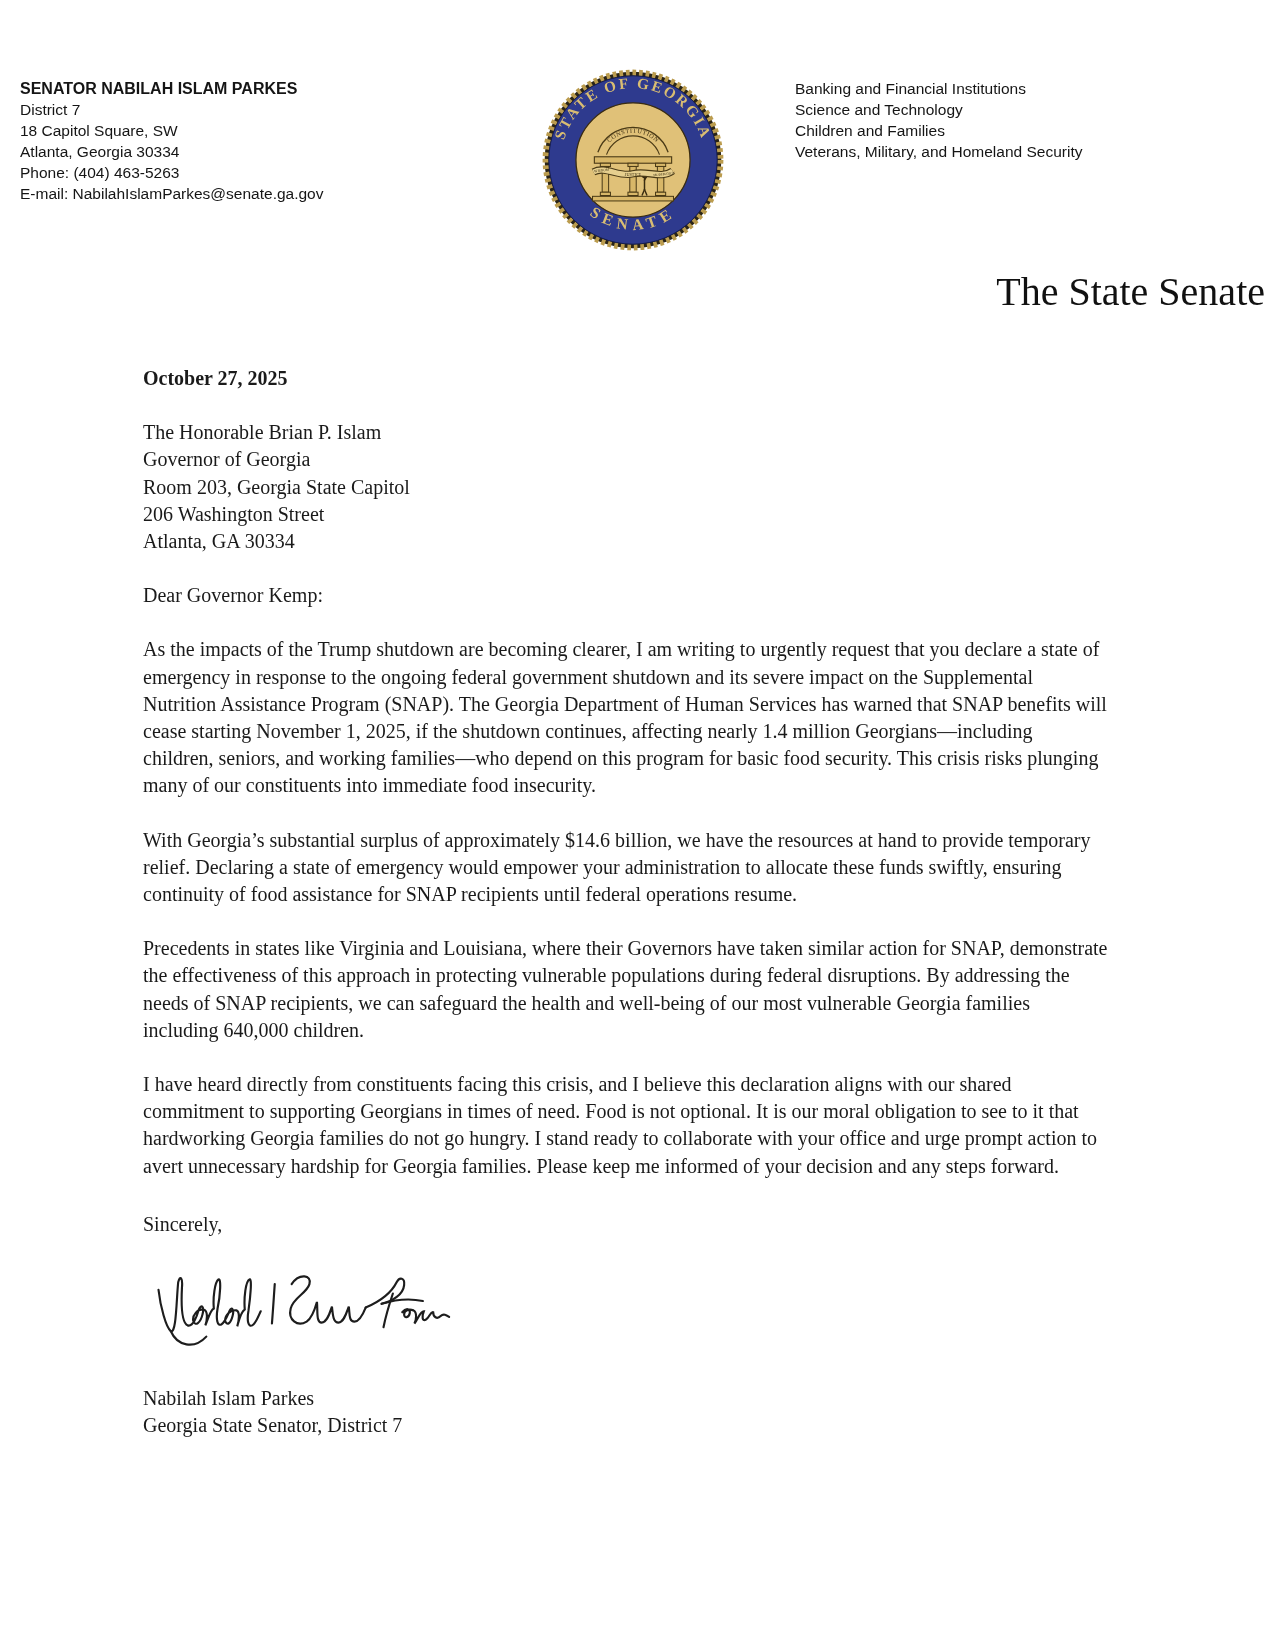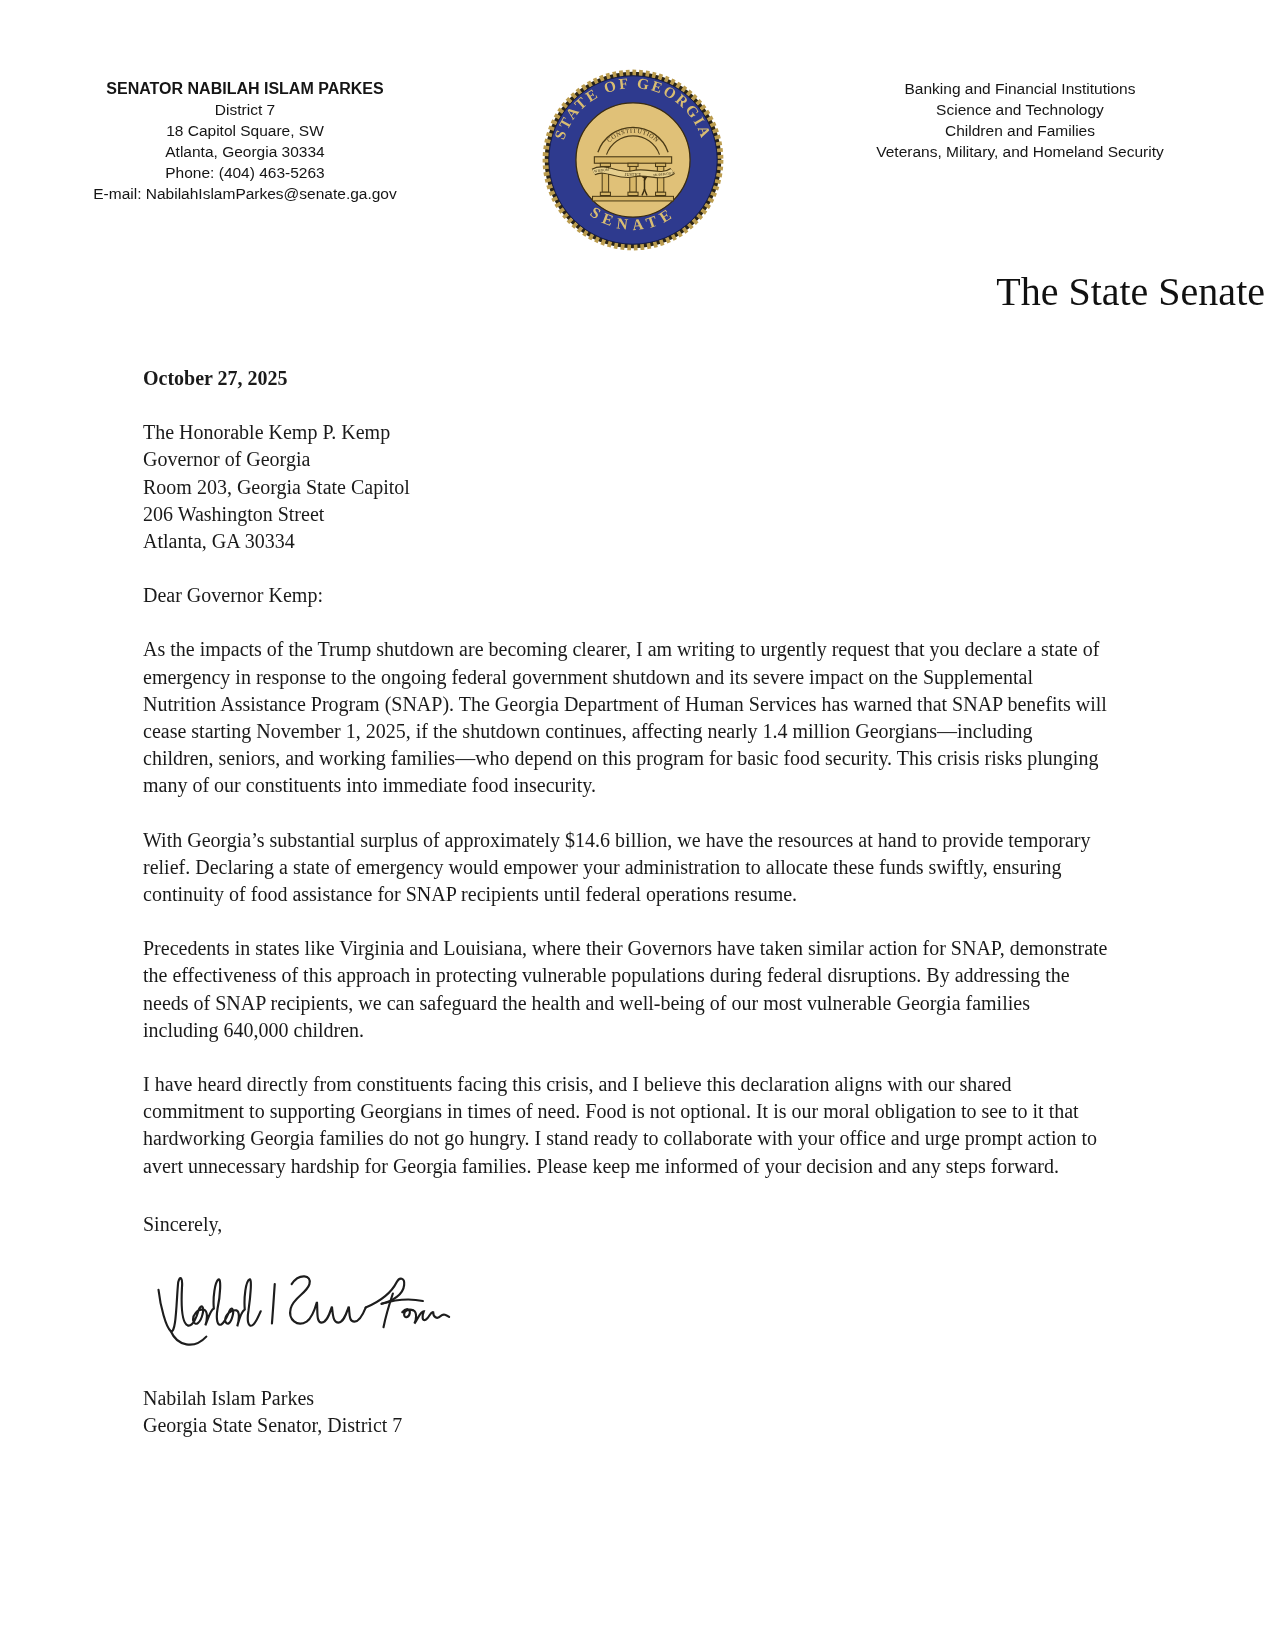--- a/index.html
+++ b/index.html
@@ -1,20 +1,20 @@
 <!DOCTYPE html>
 <html><head>
 <meta charset="utf-8">
 <style>
   html,body{margin:0;padding:0;background:#ffffff;}
   body{width:1265px;height:1637px;position:relative;color:#1a1a1a;
        font-family:"Liberation Serif", serif;}
   .letterhead{display:grid;grid-template-columns:450px 1fr 450px;
               padding:78px 20px 0 20px;align-items:start;}
-  .lh-block{text-align:center;font-family:"Liberation Sans", sans-serif;
+  .lh-block{font-family:"Liberation Sans", sans-serif;
             font-size:15.5px;line-height:21px;color:#151515;}
   .lh-block .lh-title{font-weight:bold;font-size:16px;}
   .seal-wrap{display:flex;justify-content:center;padding-top:-6px;margin-top:-10px;}
   .seal{width:184px;height:184px;}
   h1.page-title{font-family:"Liberation Serif", serif;font-weight:normal;
      font-size:40px;text-align:right;margin:16px 0 0 0;color:#111;}
   .body-col{margin-left:143px;width:965px;font-size:20px;line-height:27.2px;}
   .date-line{margin-top:50px;font-weight:bold;}
   .addr-block{margin-top:27px;}
   .salutation{margin-top:27px;}
@@ -105,21 +105,21 @@
   </div>
 </div>
 
 <h1 class="page-title">The State Senate</h1>
 
 <div class="body-col">
 
   <div class="date-line">October 27, 2025</div>
 
   <div class="addr-block">
-    <div>The Honorable Kemp P. Kemp</div>
+    <div>The Honorable Brian P. Islam</div>
     <div>Governor of Georgia</div>
     <div>Room 203, Georgia State Capitol</div>
     <div>206 Washington Street</div>
     <div>Atlanta, GA 30334</div>
   </div>
 
   <div class="salutation">Dear Governor Kemp:</div>
 
   <div class="para">As the impacts of the Trump shutdown are becoming clearer, I am writing to urgently request that you declare a state of emergency in response to the ongoing federal government shutdown and its severe impact on the Supplemental Nutrition Assistance Program (SNAP). The Georgia Department of Human Services has warned that SNAP benefits will cease starting November 1, 2025, if the shutdown continues, affecting nearly 1.4 million Georgians—including children, seniors, and working families—who depend on this program for basic food security. This crisis risks plunging many of our constituents into immediate food insecurity.</div>
   <div class="para">With Georgia’s substantial surplus of approximately $14.6 billion, we have the resources at hand to provide temporary relief. Declaring a state of emergency would empower your administration to allocate these funds swiftly, ensuring continuity of food assistance for SNAP recipients until federal operations resume.</div>

